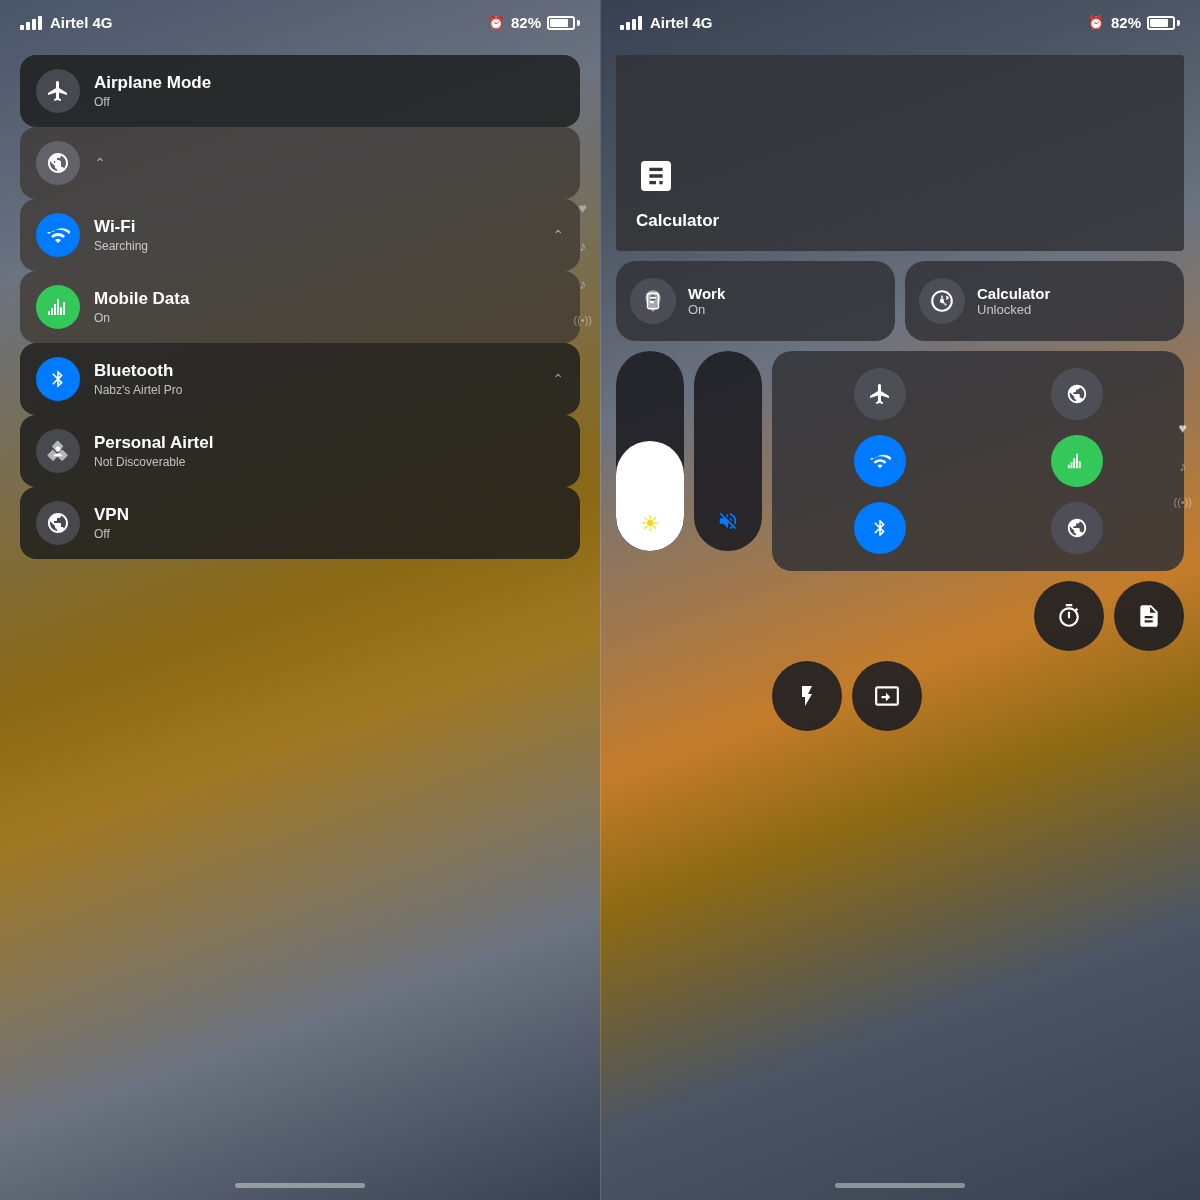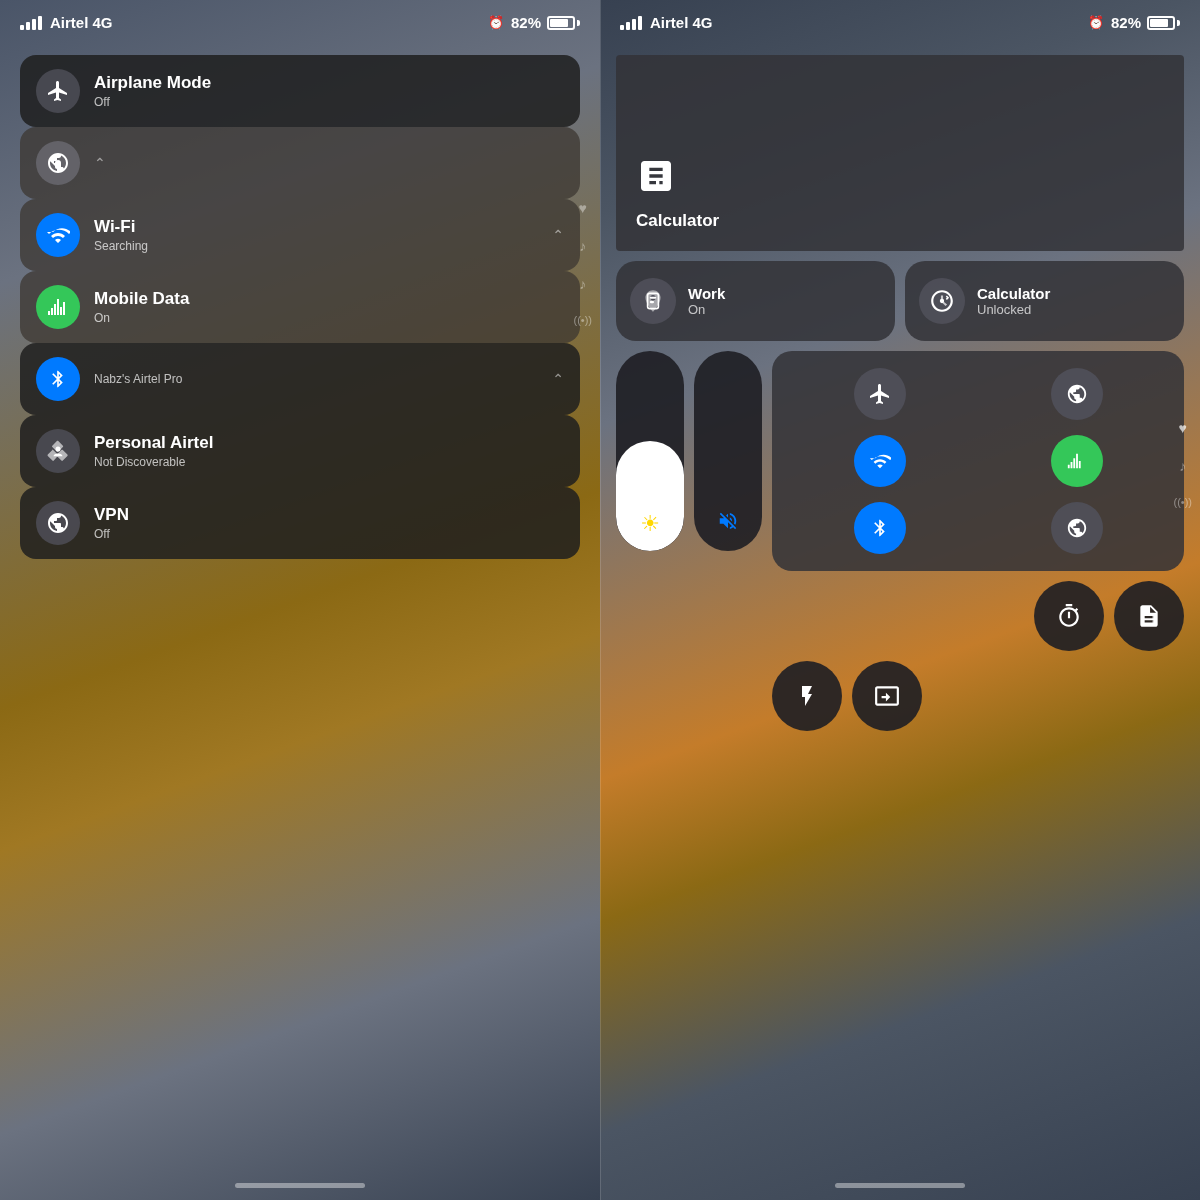--- a/index.html
+++ b/index.html
@@ -368,20 +368,21 @@
       </div>
     </div>
 
     <div class="network-item network-item-dark">
       <div class="network-icon icon-blue">
         <svg width="20" height="20" viewBox="0 0 24 24" fill="white">
           <path d="M17.71 7.71L12 2h-1v7.59L6.41 5 5 6.41 10.59 12 5 17.59 6.41 19 11 14.41V22h1l5.71-5.71-4.3-4.29 4.3-4.29zM13 5.83l1.88 1.88L13 9.59V5.83zm1.88 10.46L13 18.17v-3.76l1.88 1.88z"></path>
         </svg>
       </div>
       <div class="network-text">
+        <div class="network-title">Bluetooth</div>
         <div class="network-subtitle">Nabz's Airtel Pro</div>
       </div>
       <span class="chevron-icon">⌃</span>
     </div>
 
     <div class="network-item network-item-dark">
       <div class="network-icon icon-dark">
         <svg width="24" height="24" viewBox="0 0 24 24" fill="white">
           <path d="M10.9 2.1l-4.6 4.6c-.4.4-.4 1 0 1.4l4.6 4.6c.4.4 1 .4 1.4 0l4.6-4.6c.4-.4.4-1 0-1.4L12.3 2.1c-.4-.4-1-.4-1.4 0zm4.5 8.9l-4.6 4.6c-.4.4-.4 1 0 1.4l4.6 4.6c.4.4 1 .4 1.4 0l4.6-4.6c.4-.4.4-1 0-1.4L16.8 11c-.4-.4-1-.4-1.4 0zm-9 0l-4.6 4.6c-.4.4-.4 1 0 1.4l4.6 4.6c.4.4 1 .4 1.4 0L11.8 17c.4-.4.4-1 0-1.4L7.2 11c-.4-.4-1-.4-1.4.0z" opacity="0.6"></path>
           <circle cx="12" cy="10" r="2.5" fill="white"></circle>

